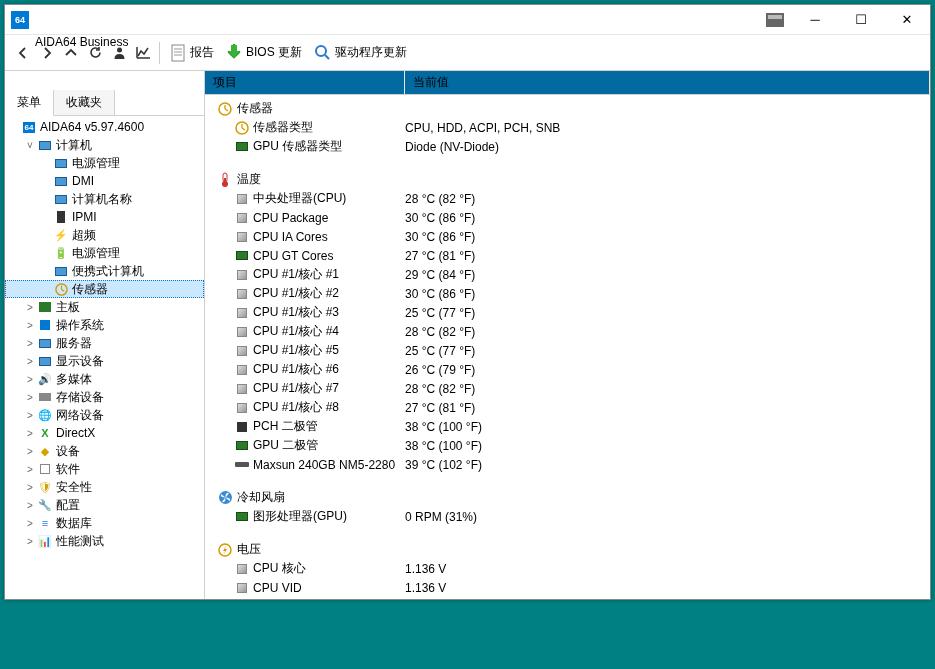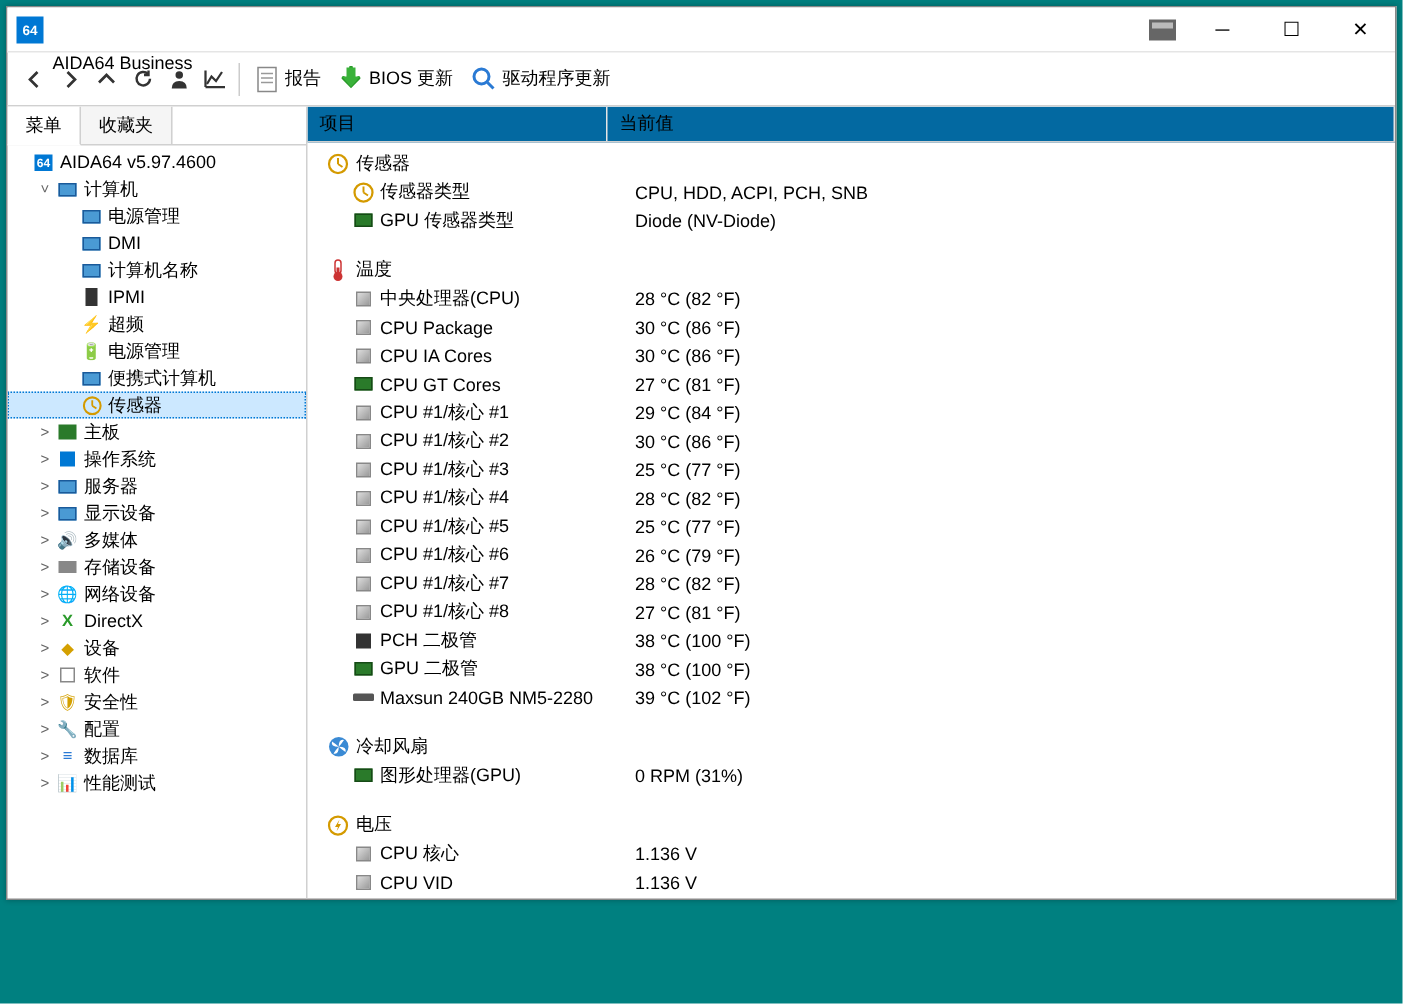--- a/index.html
+++ b/index.html
@@ -14,37 +14,37 @@
 .sys-icon::before { content: ""; position: absolute; top: 2px; left: 2px; right: 2px; height: 4px; background: #bbb; }
 .menubar { height: 22px; display: flex; align-items: center; padding: 0 6px; gap: 2px; border-bottom: 1px solid #e5e5e5; }
 .menu-item { padding: 2px 8px; cursor: pointer; }
 .toolbar { height: 36px; display: flex; align-items: center; padding: 0 6px; gap: 0; border-bottom: 1px solid #d0d0d0; }
 .tool-btn { width: 24px; height: 24px; display: flex; align-items: center; justify-content: center; cursor: pointer; font-size: 15px; color: #333; }
 .toolbar-sep { width: 1px; height: 22px; background: #ccc; margin: 0 4px; }
 .toolbar-action { display: flex; align-items: center; gap: 4px; padding: 2px 6px; cursor: pointer; }
 .body { flex: 1; display: flex; overflow: hidden; }
 .sidebar { width: 200px; border-right: 1px solid #d0d0d0; display: flex; flex-direction: column; }
 .side-tabs { display: flex; border-bottom: 1px solid #d0d0d0; }
-.side-tab { padding: 4px 12px; cursor: pointer; border-right: 1px solid #d0d0d0; background: #f5f5f5; }
+.side-tab { padding: 4px 12px; cursor: pointer; border-right: 1px solid #d0d0d0; background: #f5f5f5; margin-top: 19px; }
 .side-tab.active { background: #fff; border-bottom: 1px solid #fff; margin-bottom: -1px; }
 .tree { flex: 1; overflow: auto; padding: 2px 0; }
 .tree-row { display: flex; align-items: center; height: 18px; padding: 0 2px; cursor: pointer; white-space: nowrap; }
 .tree-row.selected { background: #cce8ff; border: 1px dotted #0078d4; padding: 0 1px; }
 .tree-toggle { width: 14px; text-align: center; color: #666; font-size: 10px; }
 .tree-indent { display: inline-block; }
 .tree-icon { width: 16px; height: 14px; display: inline-flex; align-items: center; justify-content: center; margin-right: 3px; font-size: 11px; }
 .main { flex: 1; display: flex; flex-direction: column; overflow: hidden; }
 .list-header { display: flex; border-bottom: 1px solid #d0d0d0; background: #0369a1; }
 .list-header-col { padding: 3px 8px; border-right: 1px solid #e5e5e5; font-size: 12px; }
 .col-item { width: 200px; }
 .col-value { flex: 1; }
 .list-body { flex: 1; overflow-y: scroll; padding: 4px 0 4px 12px; position: relative; }
 .list-row { display: flex; align-items: center; height: 19px; }
 .list-row .label { width: 180px; display: flex; align-items: center; }
-.list-row .value { padding-left: 8px; margin-left: 18px; }
+.list-row .value { padding-left: 8px; }
 .list-row.indent .label { padding-left: 18px; width: 180px; text-align: center; }
 .group-icon { width: 16px; height: 16px; display: inline-flex; align-items: center; justify-content: center; margin-right: 4px; font-size: 12px; }
 .mini-icon { width: 14px; height: 12px; display: inline-flex; align-items: center; justify-content: center; margin-right: 4px; font-size: 9px; }
 .sq { width: 10px; height: 10px; border: 1px solid #888; background: linear-gradient(135deg,#ddd,#999); display: inline-block; }
 .gpu { width: 12px; height: 9px; background: #2a7a2a; display: inline-block; border: 1px solid #164a16; }
 .ssd { width: 14px; height: 5px; background: #555; display: inline-block; border-radius: 1px; }
 .pch { width: 10px; height: 10px; background: #333; display: inline-block; }
 .monitor { width: 12px; height: 9px; border: 1px solid #1a5a9a; background: #4a9ad4; display: inline-block; }
 svg { display: block; }
 </style>

